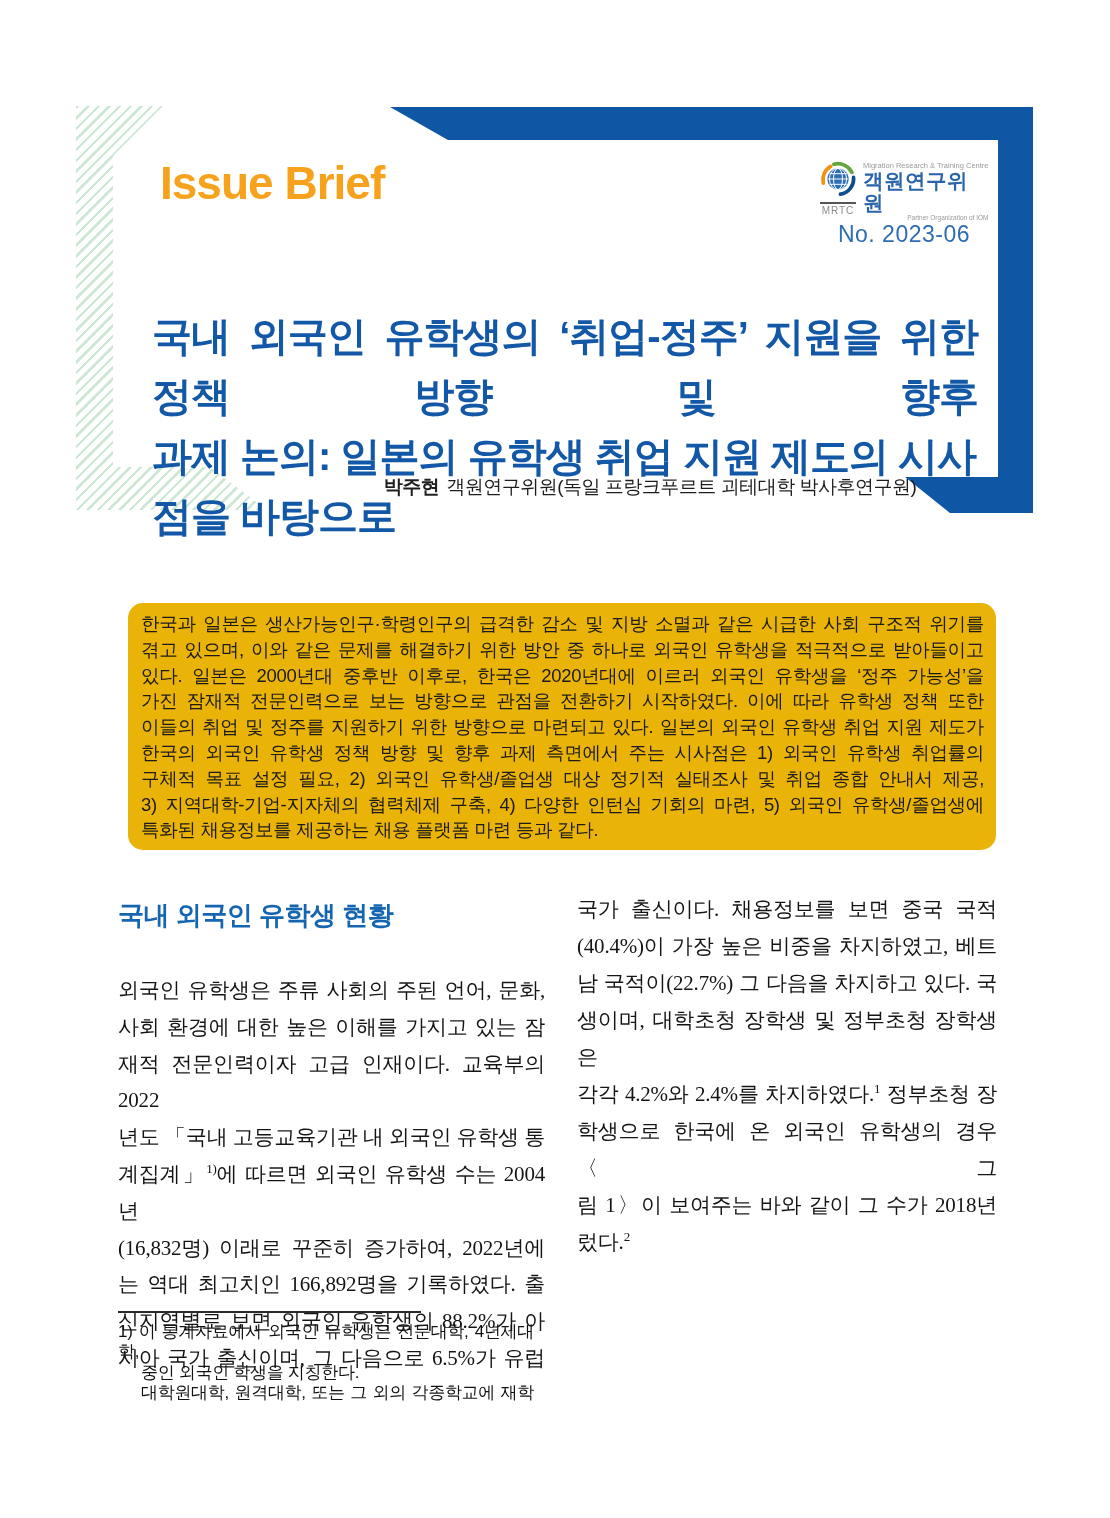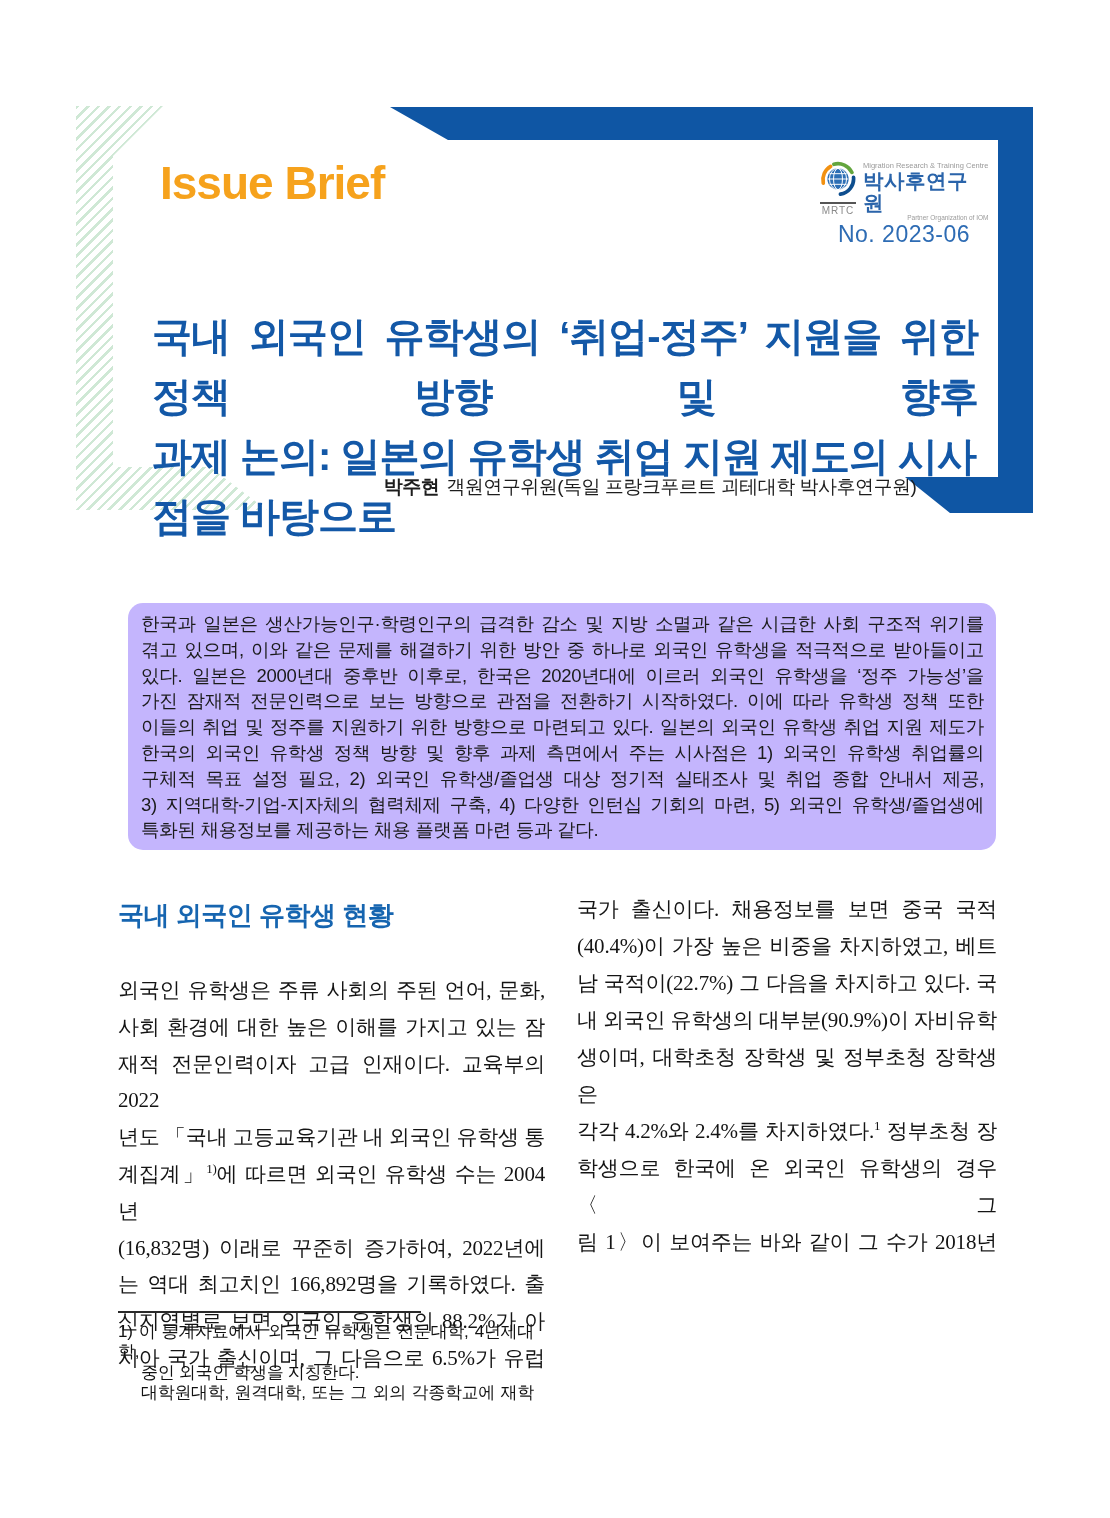--- a/index.html
+++ b/index.html
@@ -33,21 +33,21 @@
   .doc-title{position:absolute;left:152px;top:306px;width:826px;
              font-size:40px;line-height:60px;font-weight:800;color:#1358a7;letter-spacing:-1px;}
   .doc-title .jline{text-align:justify;text-align-last:justify;}
 
   .author-line{position:absolute;left:370px;top:474px;width:560px;text-align:center;
                font-size:19px;color:#1d1d1d;letter-spacing:-0.5px;}
   .author-line .name{font-weight:800;margin-right:7px;}
 
   
   .abstract{position:absolute;left:128px;top:603px;width:868px;height:247px;
-            background:#c4b5fd;border-radius:15px;box-sizing:border-box;
+            background:#eab308;border-radius:15px;box-sizing:border-box;
             padding:8px 12px 0 13px;
             font-size:18.5px;line-height:25.8px;color:#1b1b1b;letter-spacing:-0.3px;}
 
   
   .section-heading{position:absolute;left:118px;top:898px;font-size:26px;font-weight:800;
                    color:#1665b0;letter-spacing:-0.5px;}
   .col{position:absolute;font-family:"Liberation Serif","DejaVu Serif",serif;
        font-size:21px;line-height:36.8px;color:#141414;letter-spacing:-0.2px;}
   .col-left{left:118px;top:972px;width:427px;}
   .col-right{left:577px;top:891px;width:420px;line-height:37px;}
@@ -93,21 +93,21 @@
           <ellipse cx="22" cy="22" rx="10.5" ry="13" stroke="#fff" stroke-width="1.2" fill="none"></ellipse>
           <line x1="9.5" y1="22" x2="34.5" y2="22" stroke="#fff" stroke-width="1.2"></line>
           <line x1="11.5" y1="15.5" x2="32.5" y2="15.5" stroke="#fff" stroke-width="1.2"></line>
           <line x1="11.5" y1="28.5" x2="32.5" y2="28.5" stroke="#fff" stroke-width="1.2"></line>
         </svg>
         <div class="rule"></div>
         <div class="mrtc">MRTC</div>
       </div>
       <div class="logo-text">
         <div class="logo-en">Migration Research &amp; Training Centre</div>
-        <div class="logo-kr">박사후연구원</div>
+        <div class="logo-kr">객원연구위원</div>
         <div class="logo-partner">Partner Organization of IOM</div>
       </div>
     </div>
     <div class="issue-no">No. 2023-06</div>
   </div>
 
   <div class="doc-title">
     <div class="jline">국내 외국인 유학생의 ‘취업-정주’ 지원을 위한 정책 방향 및 향후</div>
     <div>과제 논의: 일본의 유학생 취업 지원 제도의 시사점을 바탕으로</div>
   </div>
@@ -138,25 +138,25 @@
       <div class="tl">계집계」<sup>1)</sup>에 따르면 외국인 유학생 수는 2004년</div>
       <div class="tl">(16,832명) 이래로 꾸준히 증가하여, 2022년에</div>
       <div class="tl">는 역대 최고치인 166,892명을 기록하였다. 출</div>
       <div class="tl">신지역별로 보면 외국인 유학생의 88.2%가 아</div>
       <div class="tl">시아 국가 출신이며, 그 다음으로 6.5%가 유럽</div>
     </div>
   <div class="col col-right">
       <div class="tl">국가 출신이다. 채용정보를 보면 중국 국적</div>
       <div class="tl">(40.4%)이 가장 높은 비중을 차지하였고, 베트</div>
       <div class="tl">남 국적이(22.7%) 그 다음을 차지하고 있다. 국</div>
-      <div class="tl">내 외국인 유학생의 대부분(90.9%)이 자비유학</div>
       <div class="tl">생이며, 대학초청 장학생 및 정부초청 장학생은</div>
       <div class="tl">각각 4.2%와 2.4%를 차지하였다.<sup>1</sup> 정부초청 장</div>
       <div class="tl">학생으로 한국에 온 외국인 유학생의 경우 〈그</div>
       <div class="tl">림 1〉이 보여주는 바와 같이 그 수가 2018년</div>
+      <div class="tl nj">렀다.<sup>2</sup></div>
     </div>
 
   <div class="fn-rule"></div>
   <div class="footnote">
       <div class="tl">1) 이 통계자료에서 외국인 유학생은 전문대학, 4년제대학,</div>
       <div class="tl nj ind">중인 외국인 학생을 지칭한다.</div>
       <div class="tl ind">대학원대학, 원격대학, 또는 그 외의 각종학교에 재학</div>
     </div>
 
   <div class="footer-rule"></div>

